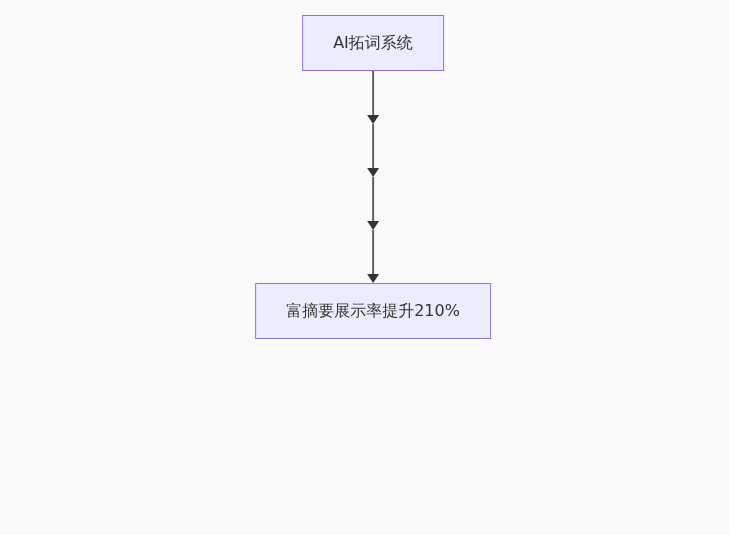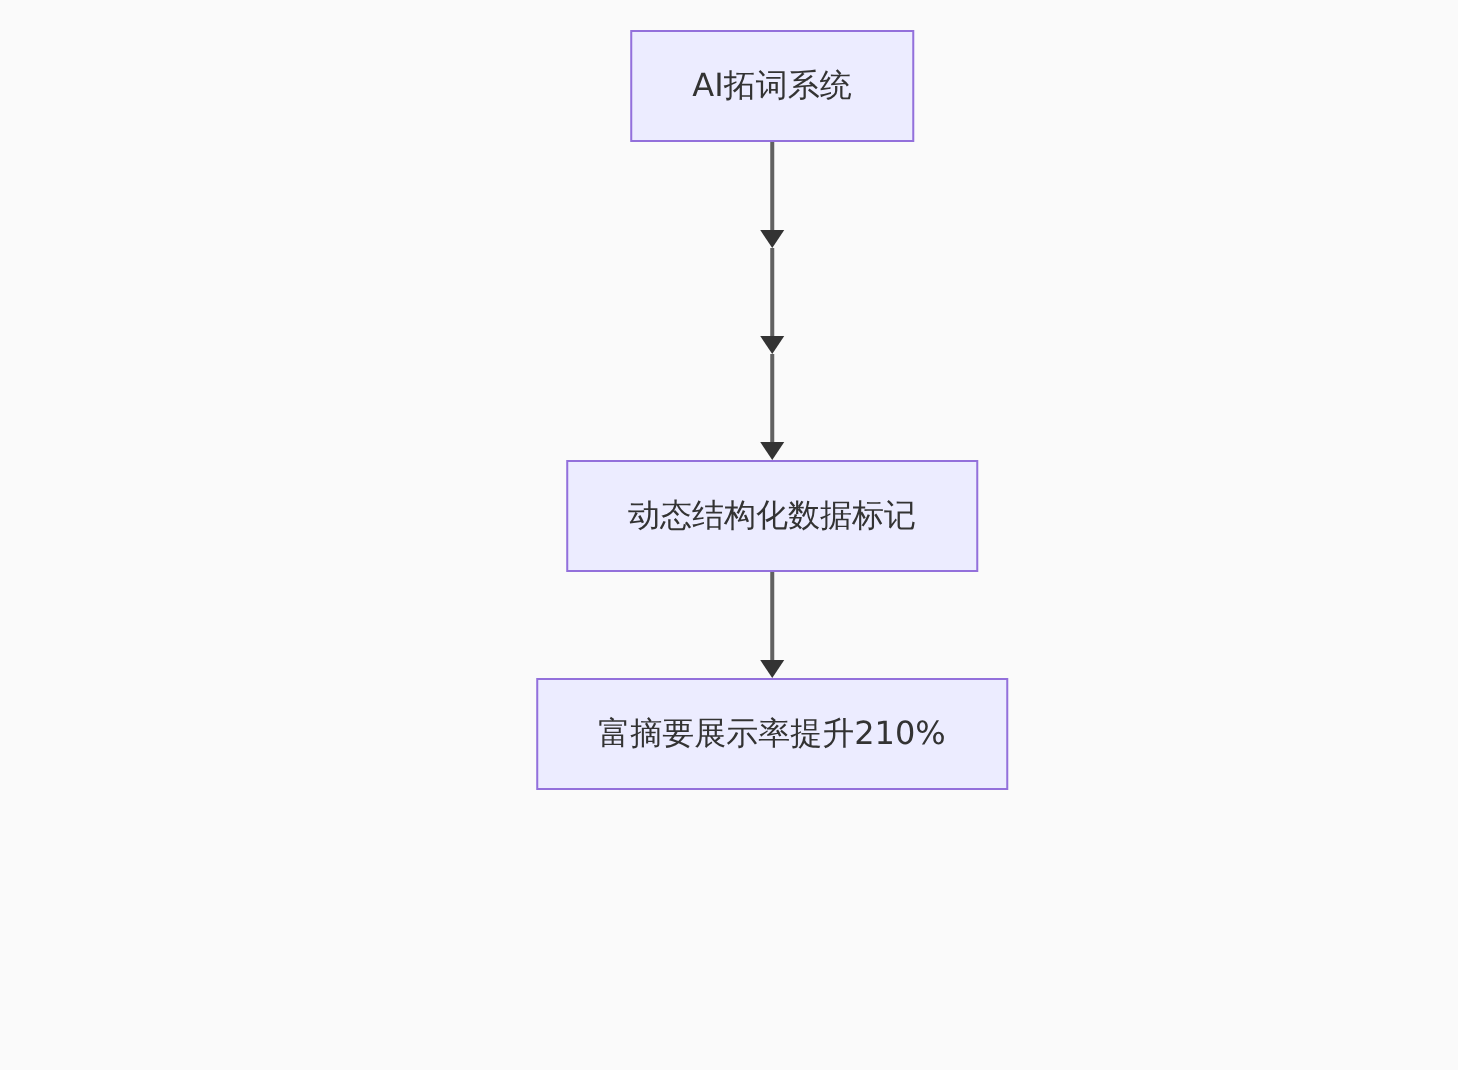--- a/index.html
+++ b/index.html
@@ -12,21 +12,21 @@
   }
   html,body{margin:0;padding:0;}
   body{
     width:729px;height:535px;
     background:var(--background);
     overflow:hidden;position:relative;
     font-family:"DejaVu Sans","Liberation Sans",sans-serif;
   }
   .flowchart{
     position:absolute;
-    top:15px;left:386px;
+    top:15px;left:373px;
     transform:translateX(-50%);
     display:flex;flex-direction:column;align-items:center;
   }
   .flow-node{
     box-sizing:border-box;
     height:56px;
     padding:0 30px;
     display:flex;align-items:center;justify-content:center;
     background:var(--node-fill);
     border:1px solid var(--node-border);
@@ -77,23 +77,20 @@
     <div class="arrow-line"></div>
     <div class="arrow-head"></div>
   </div>
 
 
   <div class="flow-arrow">
     <div class="arrow-line"></div>
     <div class="arrow-head"></div>
   </div>
 
-  <div class="flow-node">
-    <span class="node-label">动态结构化数据标记</span>
-  </div>
 
   <div class="flow-arrow">
     <div class="arrow-line"></div>
     <div class="arrow-head"></div>
   </div>
 
   <div class="flow-node">
     <span class="node-label">富摘要展示率提升210%</span>
   </div>
 

